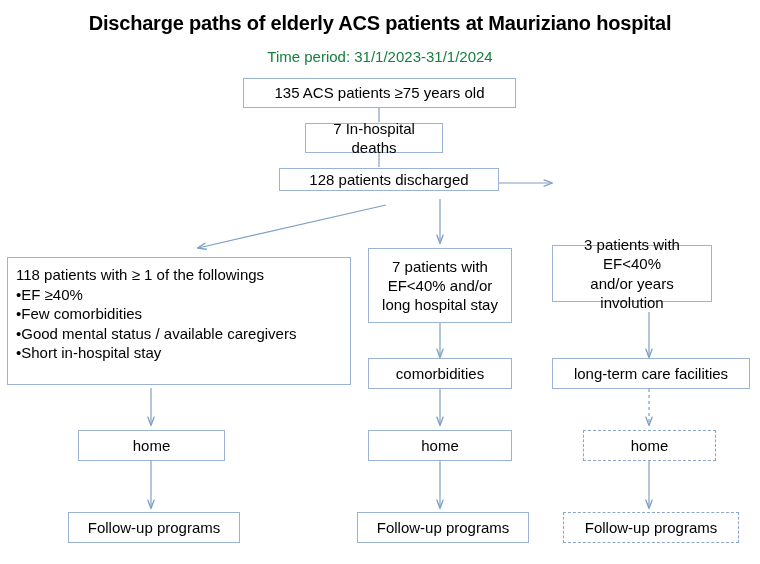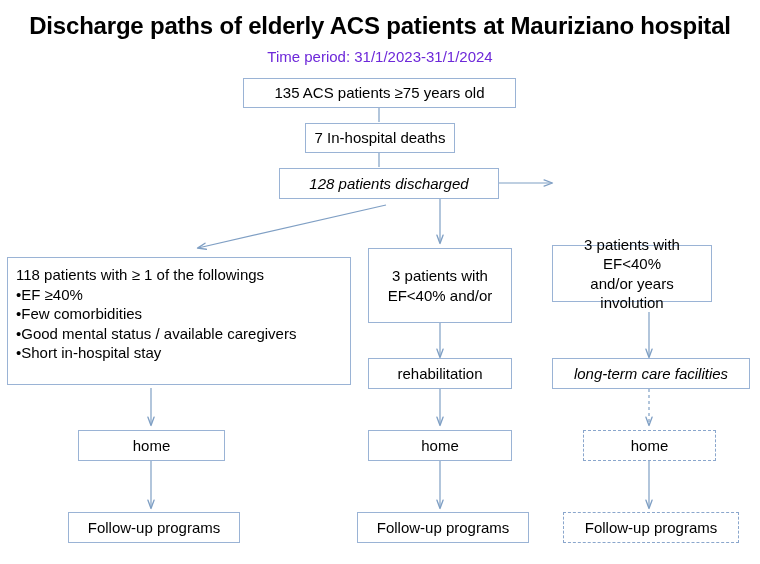--- a/index.html
+++ b/index.html
@@ -17,33 +17,33 @@
     height: 564px;
     background: #ffffff;
     overflow: hidden;
   }
   .title {
     position: absolute;
     left: 0;
     top: 12px;
     width: 760px;
     text-align: center;
-    font-size: 24px;
+    font-size: 20px;
     font-weight: bold;
     letter-spacing: -0.2px;
     color: #000000;
   }
   .subtitle {
     position: absolute;
     left: 0;
     top: 48px;
     width: 760px;
     text-align: center;
     font-size: 15px;
-    color: #6d28d9;
+    color: #15803d;
   }
   .box {
     position: absolute;
     box-sizing: border-box;
     border: 1px solid #9ab3d5;
     background: #ffffff;
     display: flex;
     align-items: center;
     justify-content: center;
     font-size: 15px;
@@ -117,58 +117,59 @@
 
     <line x1="440" y1="461" x2="440" y2="508" stroke="#7f9fc4" stroke-width="1.2" marker-end="url(#ah)"></line>
 
     <line x1="649" y1="461" x2="649" y2="508" stroke="#7f9fc4" stroke-width="1.2" marker-end="url(#ah)"></line>
   </svg>
 
   <div class="box" style="left:243px; top:78px; width:273px; height:30px;">
     <span>135 ACS patients ≥75 years old</span>
   </div>
 
-  <div class="box" style="left:305px; top:123px; width:150px; height:30px;">
+  <div class="box" style="left:305px; top:123px; width:138px; height:30px;">
     <span>7 In-hospital deaths</span>
   </div>
 
-  <div class="box" style="left:279px; top:168px; width:220px; height:31px;font-style:italic;">
+  <div class="box" style="left:279px; top:168px; width:220px; height:23px;">
     <span>128 patients discharged</span>
   </div>
 
 
   <div class="box left-align" style="left:7px; top:257px; width:344px; height:128px;">
     <span class="multi">
       <span class="ln">118 patients with ≥ 1 of the followings</span>
       <span class="ln">•EF ≥40%</span>
       <span class="ln">•Few comorbidities</span>
       <span class="ln">•Good mental status / available caregivers</span>
       <span class="ln">•Short in-hospital stay</span>
     </span>
   </div>
 
   <div class="box" style="left:368px; top:248px; width:144px; height:75px;">
     <span class="multi">
-      <span class="ln">3 patients with</span>
+      <span class="ln">7 patients with</span>
       <span class="ln">EF&lt;40% and/or</span>
+      <span class="ln">long hospital stay</span>
     </span>
   </div>
 
   <div class="box" style="left:552px; top:245px; width:160px; height:57px;">
     <span class="multi">
       <span class="ln">3 patients with EF&lt;40%</span>
       <span class="ln">and/or years involution</span>
     </span>
   </div>
 
   <div class="box" style="left:368px; top:358px; width:144px; height:31px;">
-    <span>rehabilitation</span>
+    <span>comorbidities</span>
   </div>
 
-  <div class="box" style="left:552px; top:358px; width:198px; height:31px;font-style:italic;">
+  <div class="box" style="left:552px; top:358px; width:198px; height:31px;">
     <span>long-term care facilities</span>
   </div>
 
   <div class="box" style="left:78px; top:430px; width:147px; height:31px;">
     <span>home</span>
   </div>
 
   <div class="box" style="left:368px; top:430px; width:144px; height:31px;">
     <span>home</span>
   </div>

